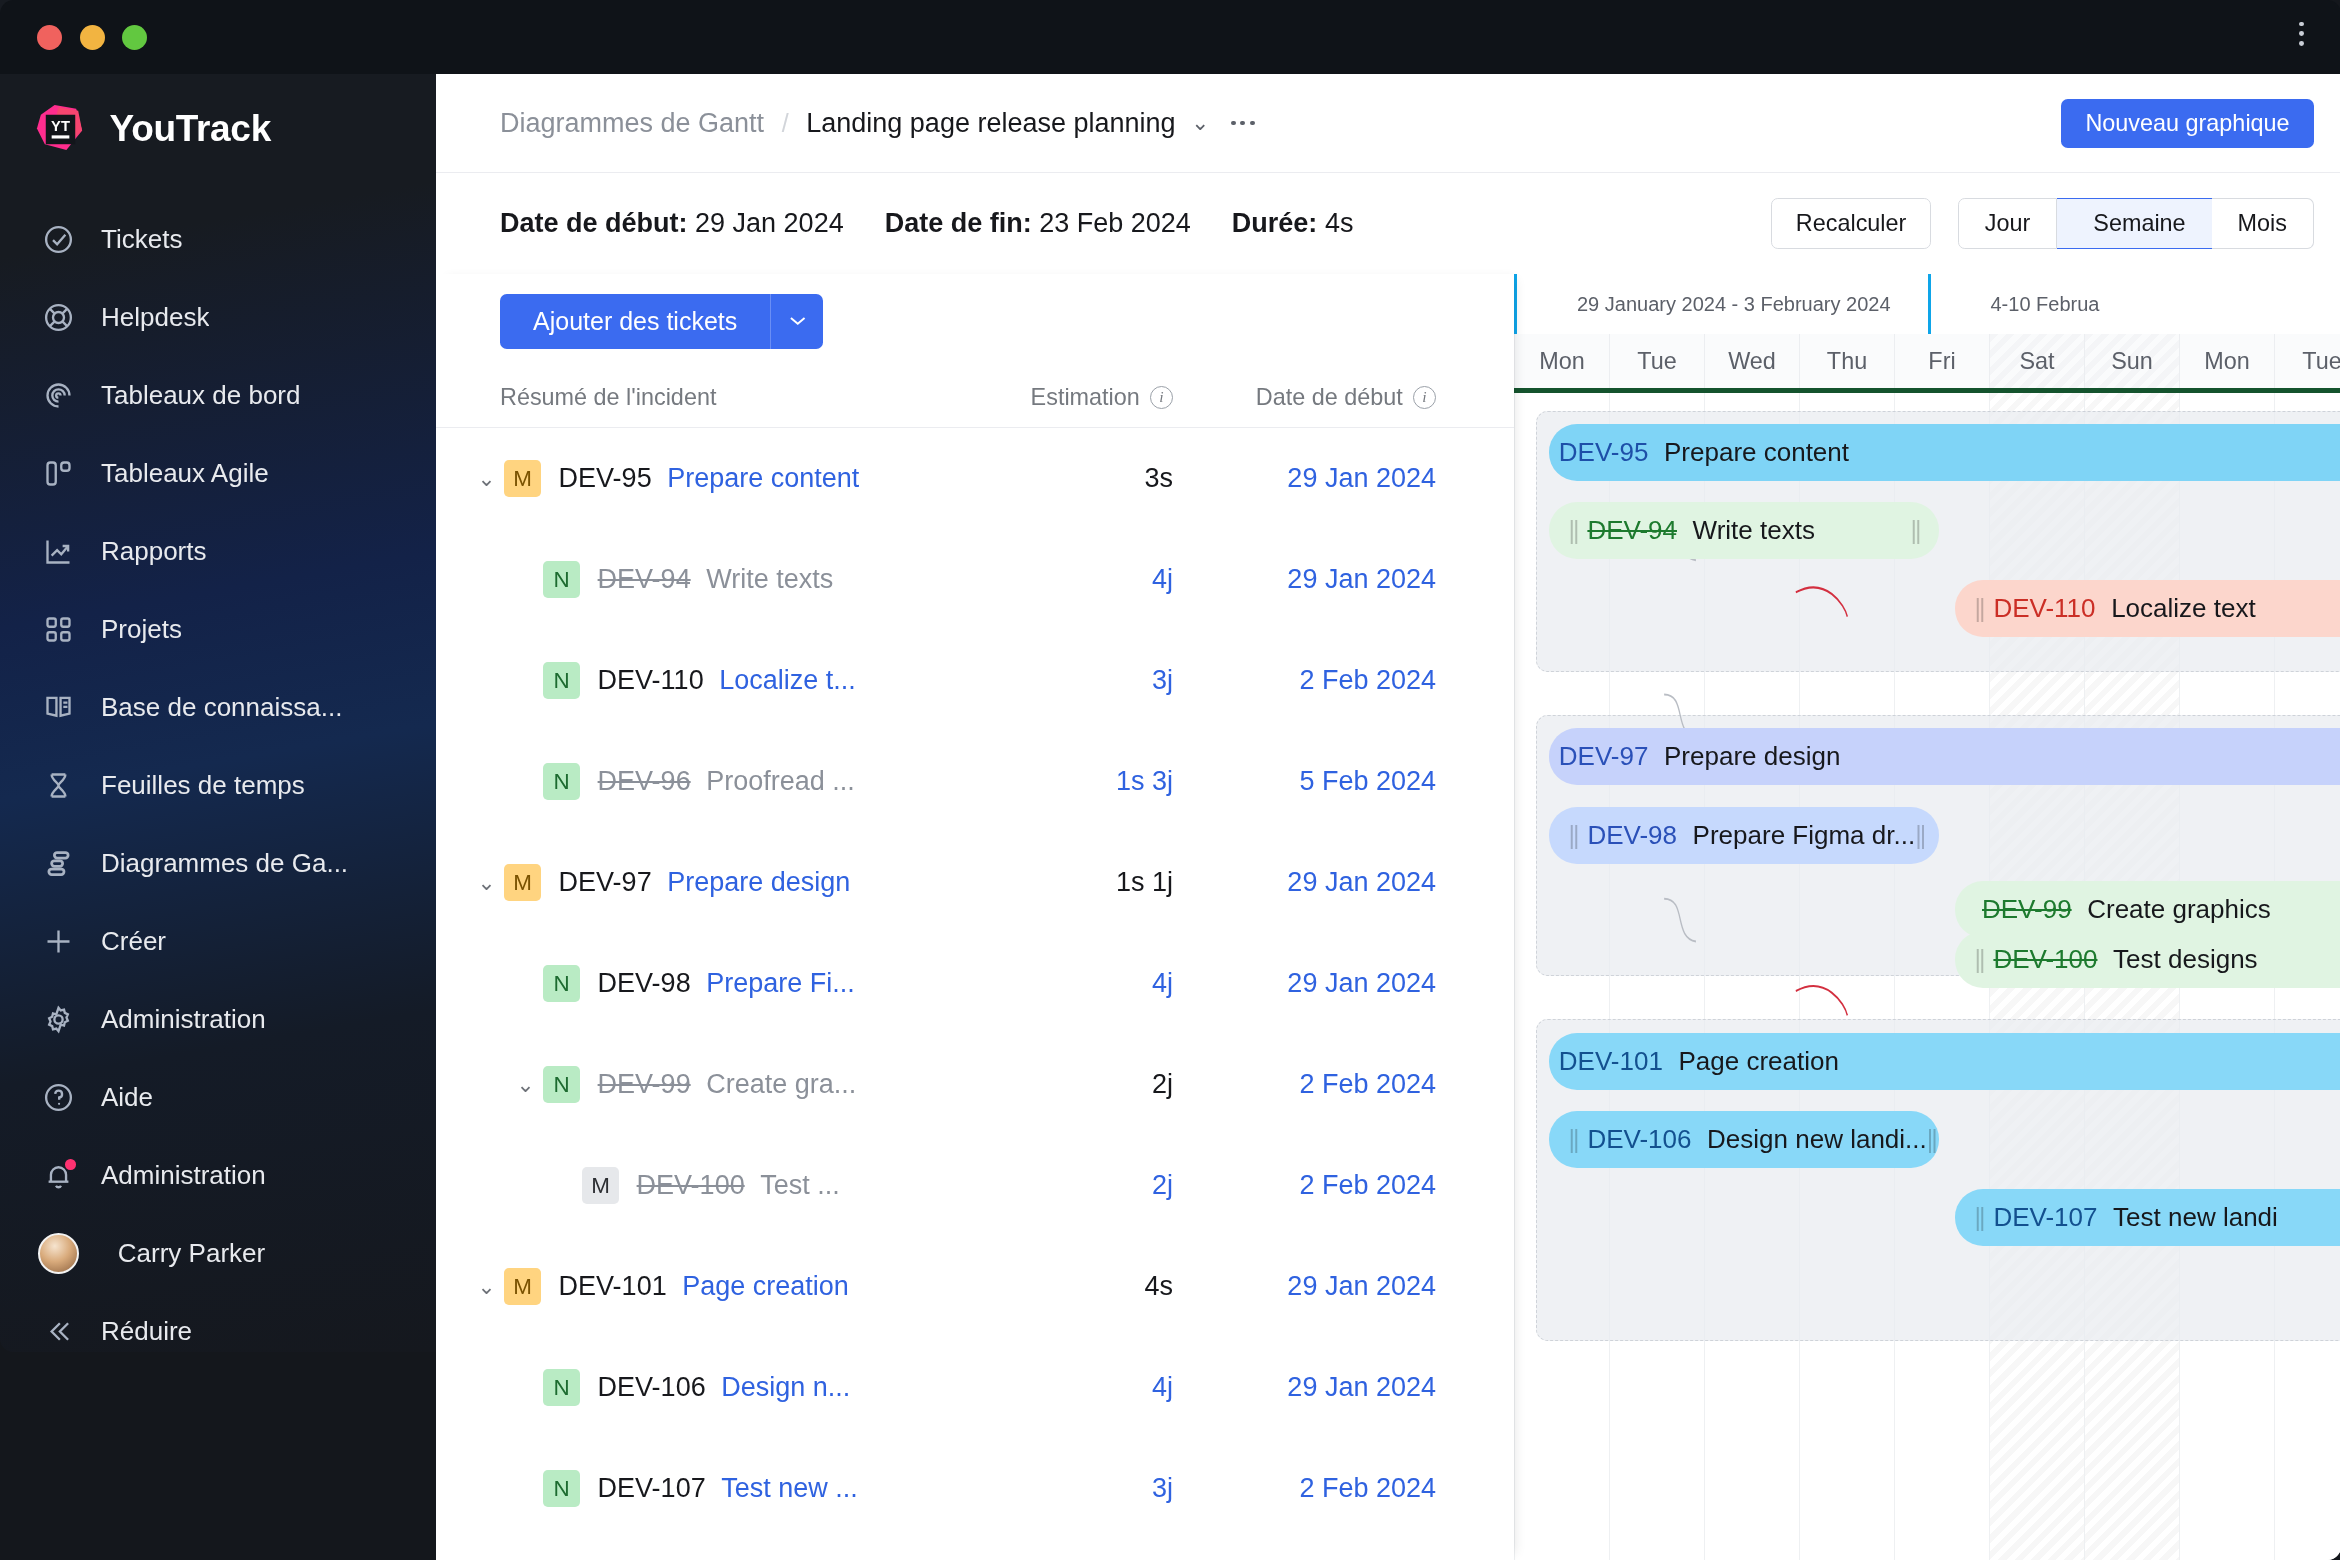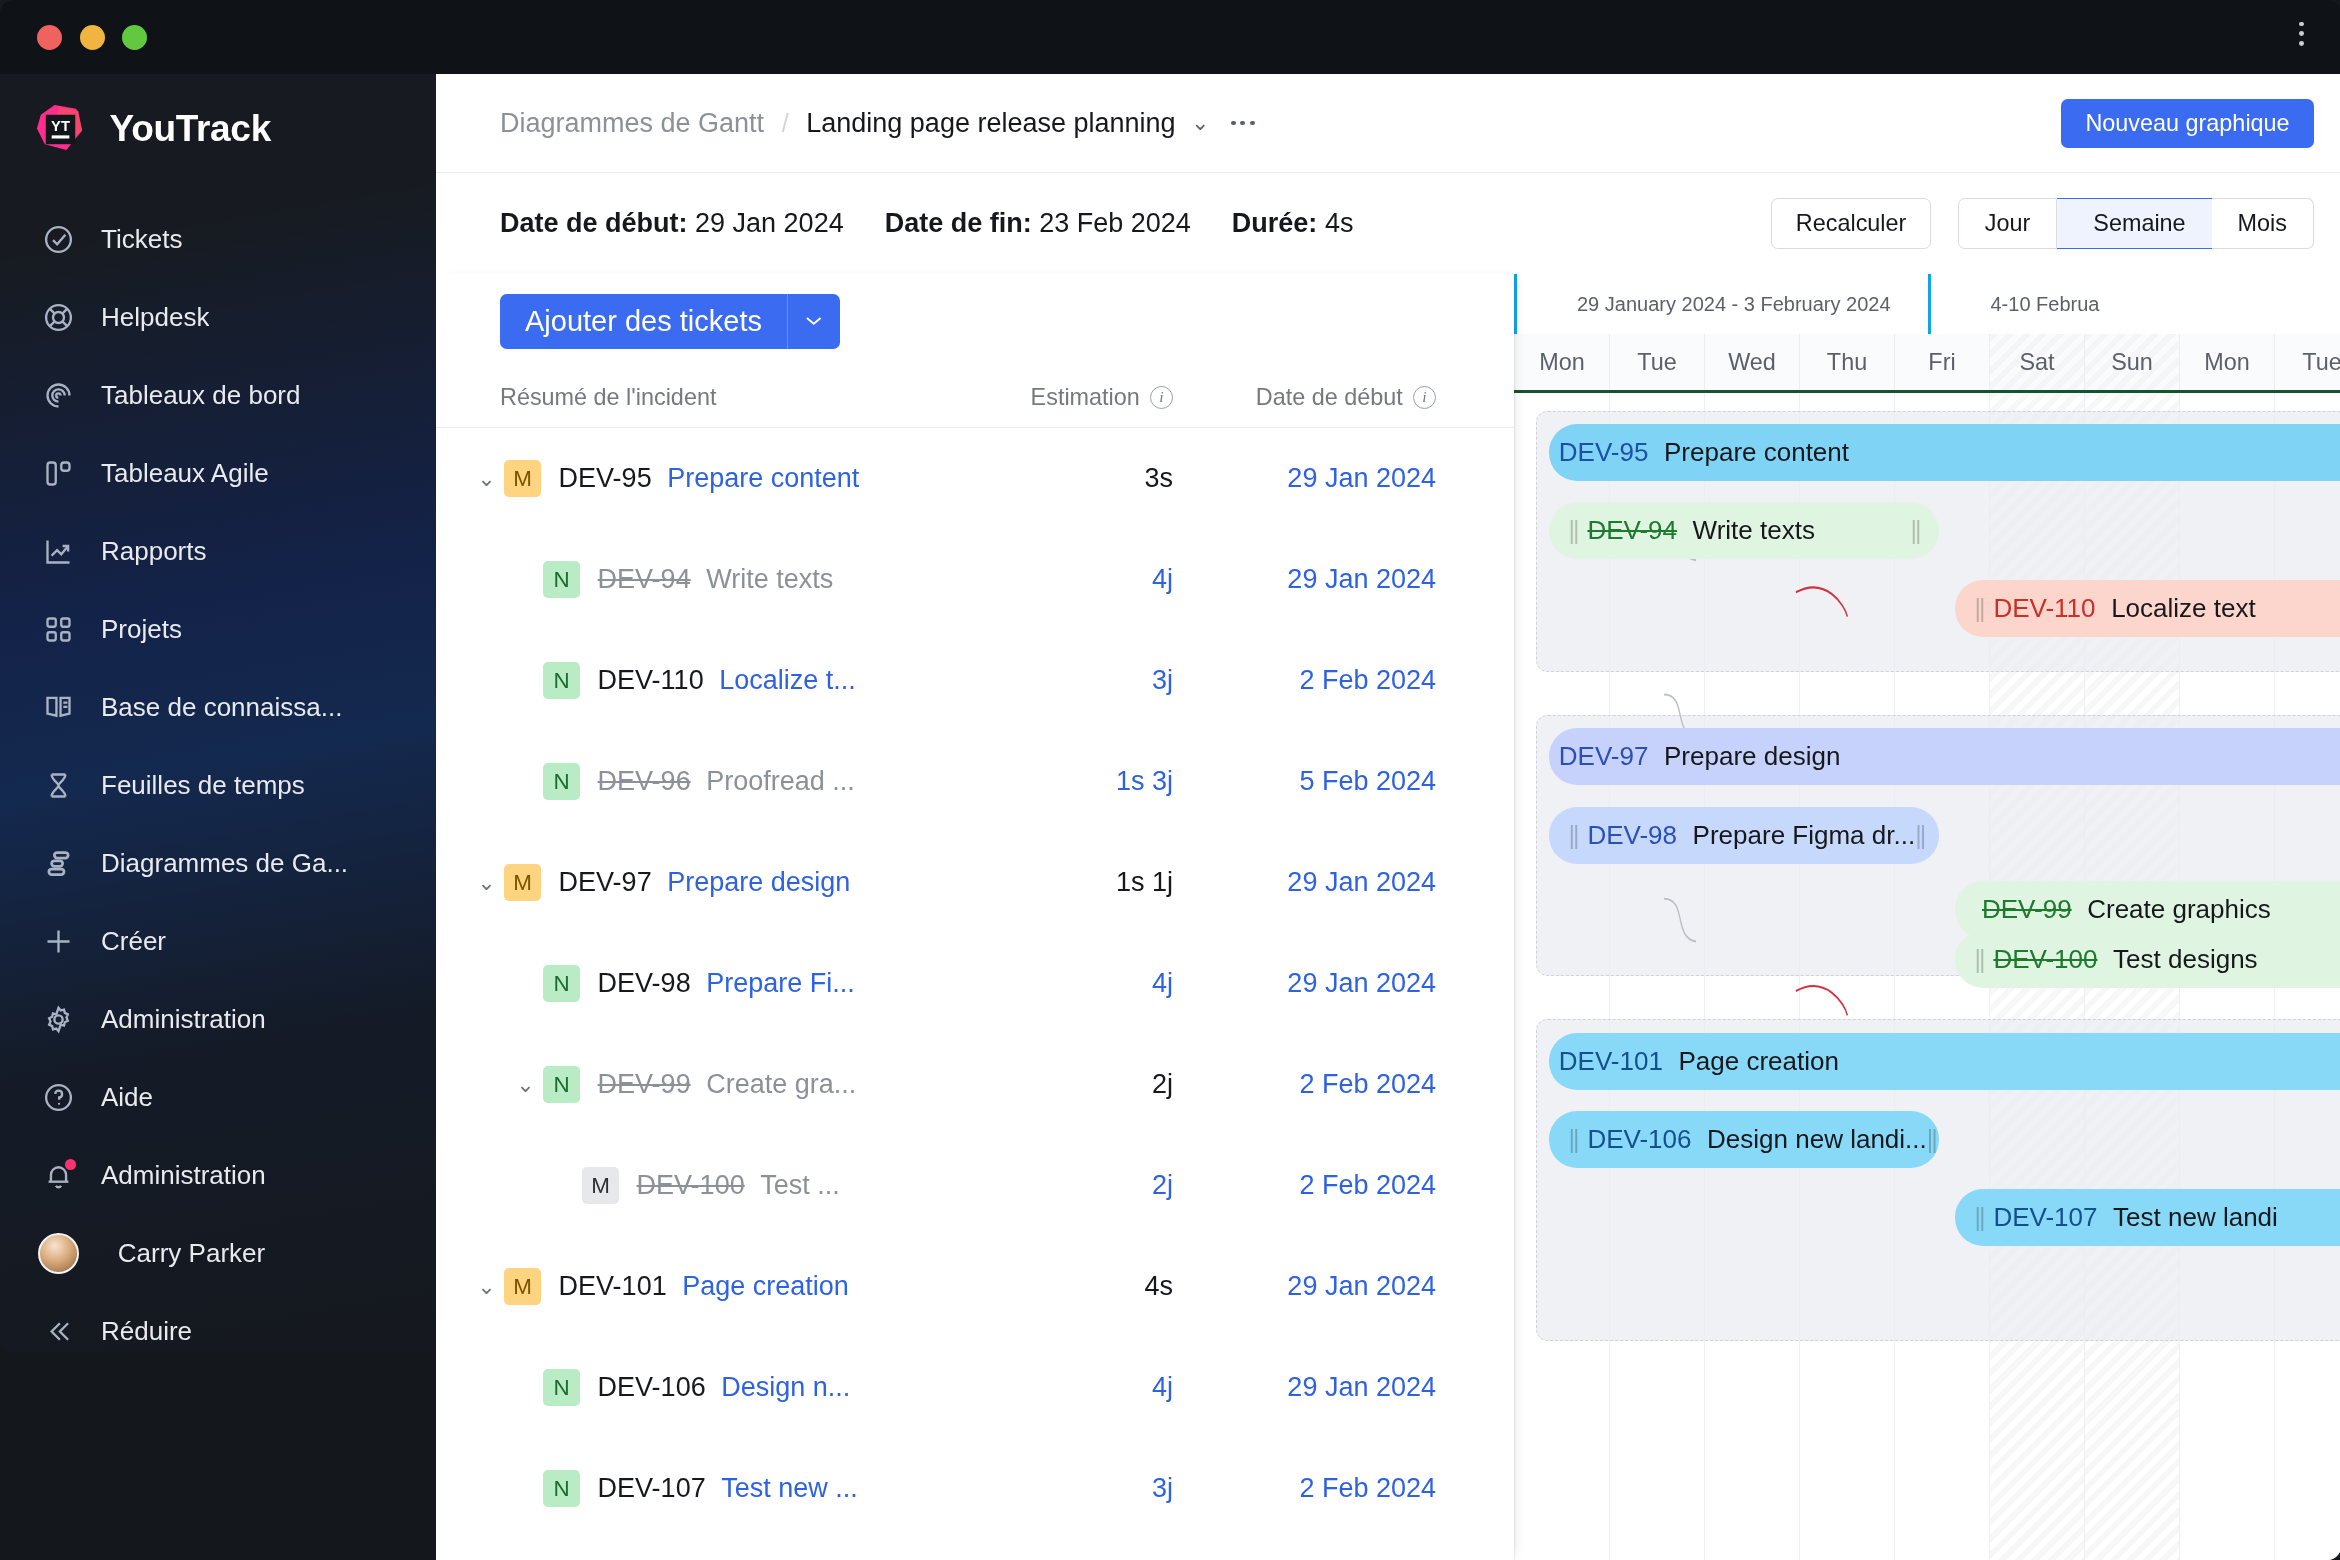--- a/index.html
+++ b/index.html
@@ -132,22 +132,22 @@
   
   .table-pane {
     width: 1078px; flex: 0 0 1078px; position: relative;
     background: #fff; z-index: 6;
     box-shadow: 5.9px 0 11.7px -5.9px rgba(0,0,0,.12);
   }
   .add-row { padding: 0 0 0 64px; height: 94px; display: flex; align-items: center; }
   .split-btn { display: flex; }
   .split-btn .main-b {
     background: #3b6bf0; color: #fff; border: none;
-    border-radius: 6.8px 0 0 6.8px; height: 55px; padding: 0 25px;
-    font-size: 29px; cursor: pointer; font-family: "Liberation Sans", sans-serif;
+    border-radius: 6.8px 0 0 6.8px; height: 55px; padding: 0 33px;
+    font-size: 25px; cursor: pointer; font-family: "Liberation Sans", sans-serif;
   }
   .split-btn .arrow-b {
     background: #3b6bf0; color: #fff; border: none; border-left: 1px solid #6a8ef5;
     border-radius: 0 6.8px 6.8px 0; width: 53px; height: 55px; cursor: pointer;
     font-size: 19.5px; display:flex; align-items:center; justify-content:center;
   }
   .thead {
     display: flex; align-items: center; height: 60px;
     border-bottom: 1px solid #ebecf0; padding-left: 64px; padding-right: 23.4px;
   }
@@ -183,21 +183,21 @@
 
   
   .gantt { flex: 1; position: relative; background: #fff; overflow: hidden; }
   .gantt-week-head { display: flex; height: 60px; }
   .wk {
     border-left: 3px solid #0ea5e9; font-size: 20px; color: #5c6069;
     display: flex; align-items: center; padding-left: 60px; white-space: nowrap;
   }
   .wk.w1 { width: 662px; }
   .wk.w2 { width: 662px; }
-  .gantt-day-head { display: flex; height: 59px; border-bottom: 3px solid #14532d; }
+  .gantt-day-head { display: flex; height: 59px; border-bottom: 5px solid #14532d; }
   .day {
     width: 95px; flex: 0 0 95px; border-left: 1px solid #eceef1;
     font-size: 23.4px; color: #5c6069;
     display: flex; align-items: center; justify-content: center;
     background: #fafbfc;
   }
   .day.weekend {
     background-image: repeating-linear-gradient(135deg, #f4f5f7 0 5.9px, #fafbfc 5.9px 11.7px);
   }
   .gantt-body { position: absolute; top: 119px; left: 0; right: 0; bottom: 0; }

